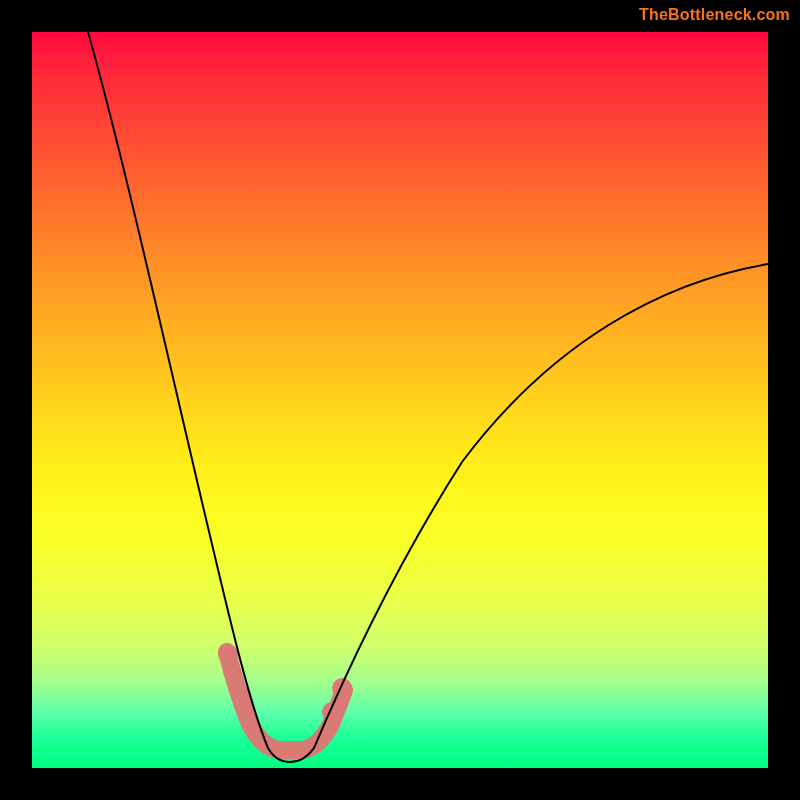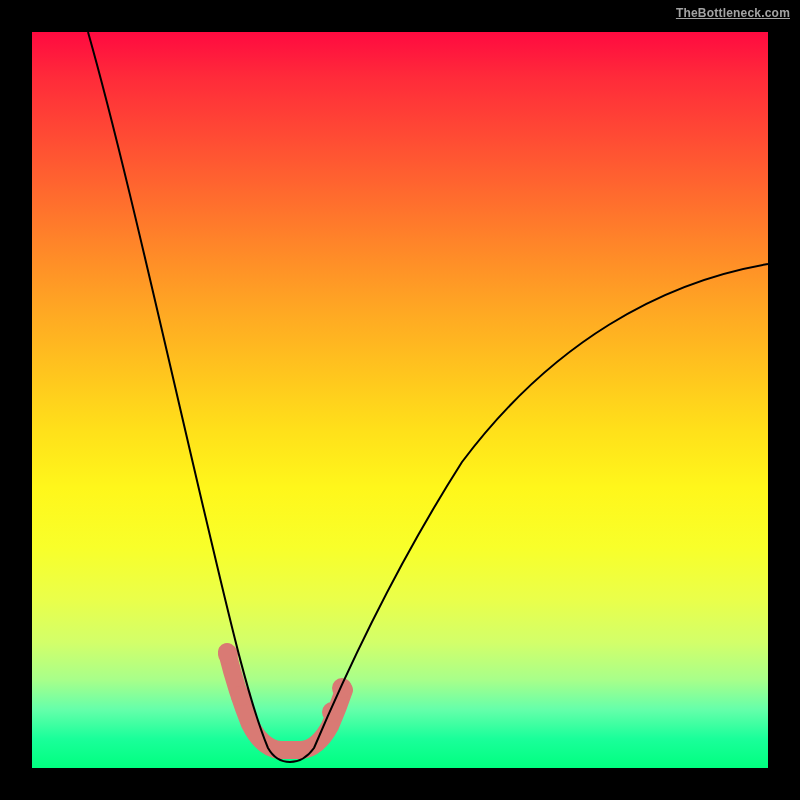--- a/index.html
+++ b/index.html
@@ -43,26 +43,25 @@
       #a8ff8a 88%,
       #66ffaa 92%,
       #1aff9a 96%,
       #00ff7f 100%
     );
   }
   .watermark {
     position: absolute;
     top: 6px;
     right: 10px;
-    color: #a3a3a3;
-    font-size: 12px;
+    color: #f97316;
+    font-size: 16px;
     font-weight: 600;
     letter-spacing: 0.2px;
     user-select: none;
-    text-decoration: underline;
   }
   svg.curves {
     position: absolute;
     left: 0;
     top: 0;
     width: 736px;
     height: 736px;
     overflow: visible;
   }
   .curve-black {

